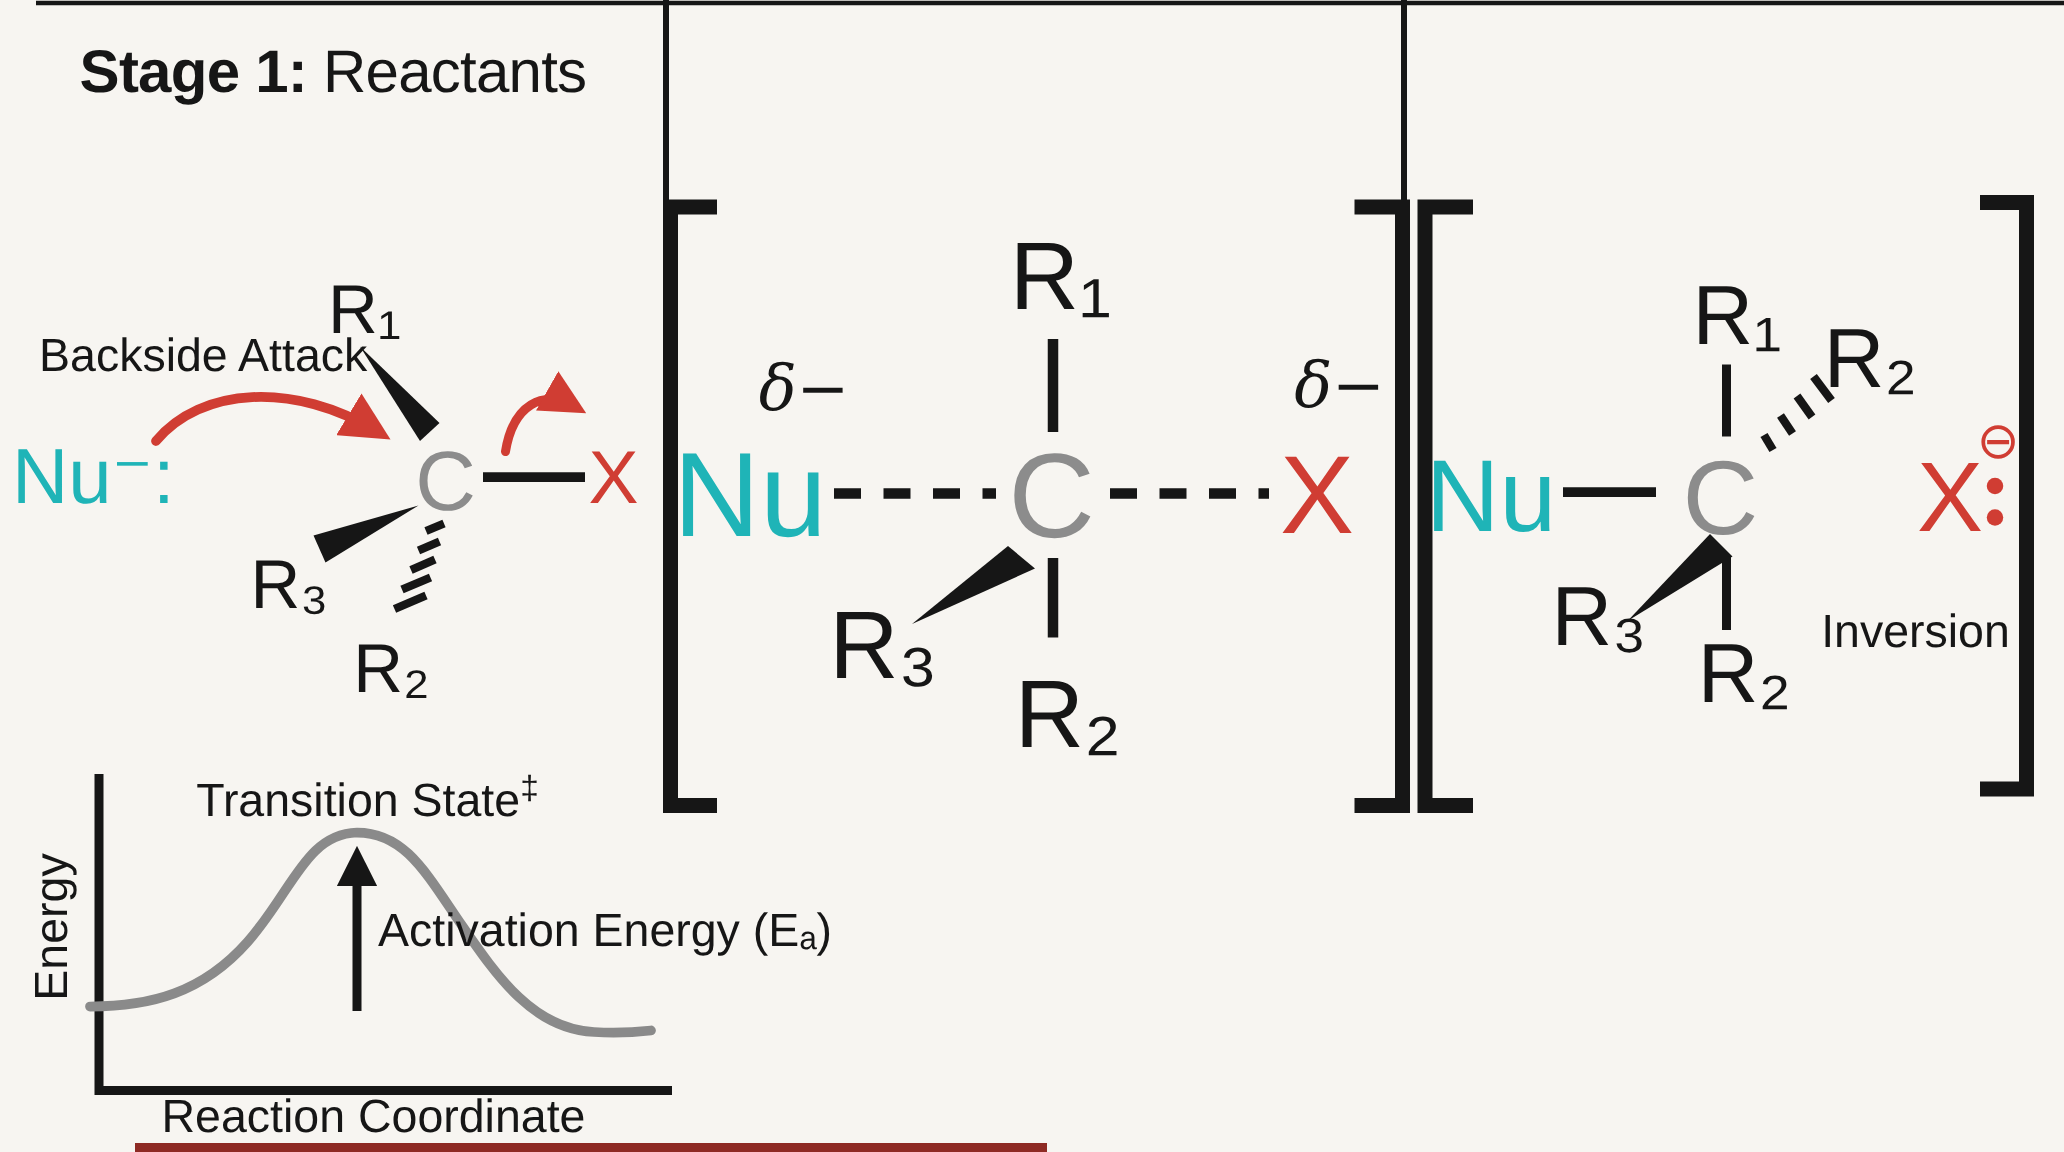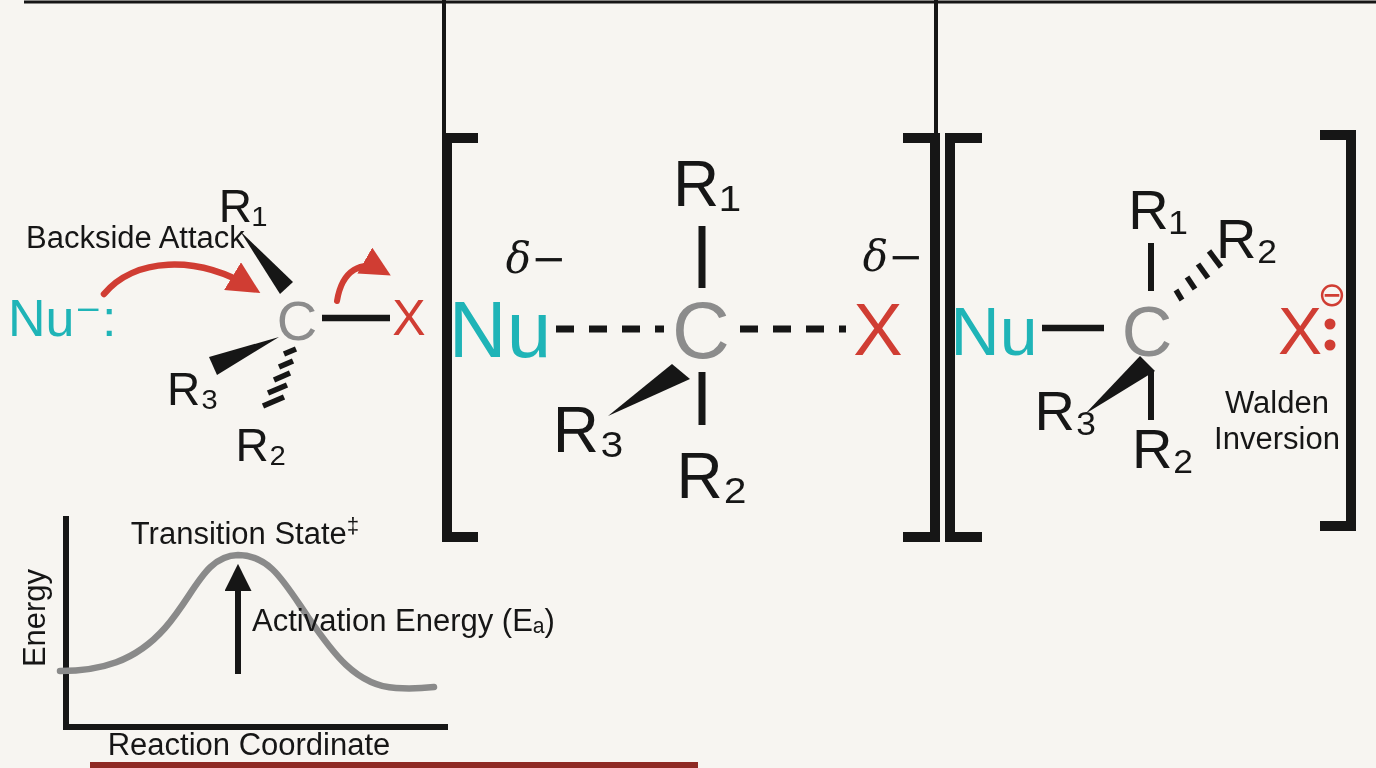--- a/index.html
+++ b/index.html
@@ -80,20 +80,23 @@
       <circle cx="1330" cy="345" r="5.5"></circle>
     </g>
 
     <path d="M 66 516 L 66 727 L 448 727" fill="none" stroke="#161616" stroke-width="6"></path>
     <path d="M 60 671 C 100 671 135 662 165 628 C 195 594 204 556 238 555 C 270 555 284 582 308 617 C 332 652 356 686 396 688 C 411 689 425 688 434 687" fill="none" stroke="#8a8a8a" stroke-width="6.5" stroke-linecap="round"></path>
     <line x1="238" y1="674" x2="238" y2="572" stroke="#161616" stroke-width="6" marker-end="url(#ah-black)"></line>
 
     <rect x="90" y="762" width="608" height="6" fill="#8e2a24"></rect>
   </svg>
 
+  <div class="hdr" style="left:10px;width:424px;">
+    <span class="b">Stage 1:</span><span> Reactants</span>
+  </div>
 
   <div class="lbl lbl-left teal" style="left:8px;top:318px;font-size:52px;">Nu⁻:</div>
   <div class="lbl lbl-left" style="left:26px;top:237px;font-size:31px;">Backside Attack</div>
   <div class="lbl" style="left:243px;top:206px;font-size:46px;">R₁</div>
   <div class="lbl gray" style="left:297px;top:321px;font-size:56px;">C</div>
   <div class="lbl red" style="left:409px;top:318px;font-size:50px;">X</div>
   <div class="lbl" style="left:193px;top:389px;font-size:46px;">R₃</div>
   <div class="lbl" style="left:261px;top:445px;font-size:46px;">R₂</div>
 
   <div class="lbl delta" style="left:536px;top:259px;font-size:42px;">δ−</div>
@@ -107,21 +110,20 @@
 
   <div class="lbl teal" style="left:994px;top:331px;font-size:68px;">Nu</div>
   <div class="lbl gray" style="left:1147px;top:332px;font-size:70px;">C</div>
   <div class="lbl" style="left:1158px;top:210px;font-size:56px;">R₁</div>
   <div class="lbl" style="left:1247px;top:239px;font-size:56px;">R₂</div>
   <div class="lbl" style="left:1066px;top:411px;font-size:56px;">R₃</div>
   <div class="lbl" style="left:1163px;top:449px;font-size:56px;">R₂</div>
   <div class="lbl red" style="left:1300px;top:331px;font-size:66px;">X</div>
   <div class="lbl red" style="left:1332px;top:294px;font-size:34px;">⊖</div>
   <div class="lbl twoline" style="left:1277px;top:421px;font-size:31px;line-height:1.15;">
-    <span>Walden</span>
     <span>Inversion</span>
   </div>
 
   <div class="lbl" style="left:245px;top:532px;font-size:31px;">
     <span>Transition State</span><sup class="dd">‡</sup>
   </div>
   <div class="lbl lbl-left" style="left:252px;top:620px;font-size:31px;text-align:center;">Activation Energy (Eₐ)</div>
   <div class="lbl rot" style="left:34px;top:618px;font-size:31px;">Energy</div>
   <div class="lbl" style="left:249px;top:744px;font-size:31px;">Reaction Coordinate</div>
 

